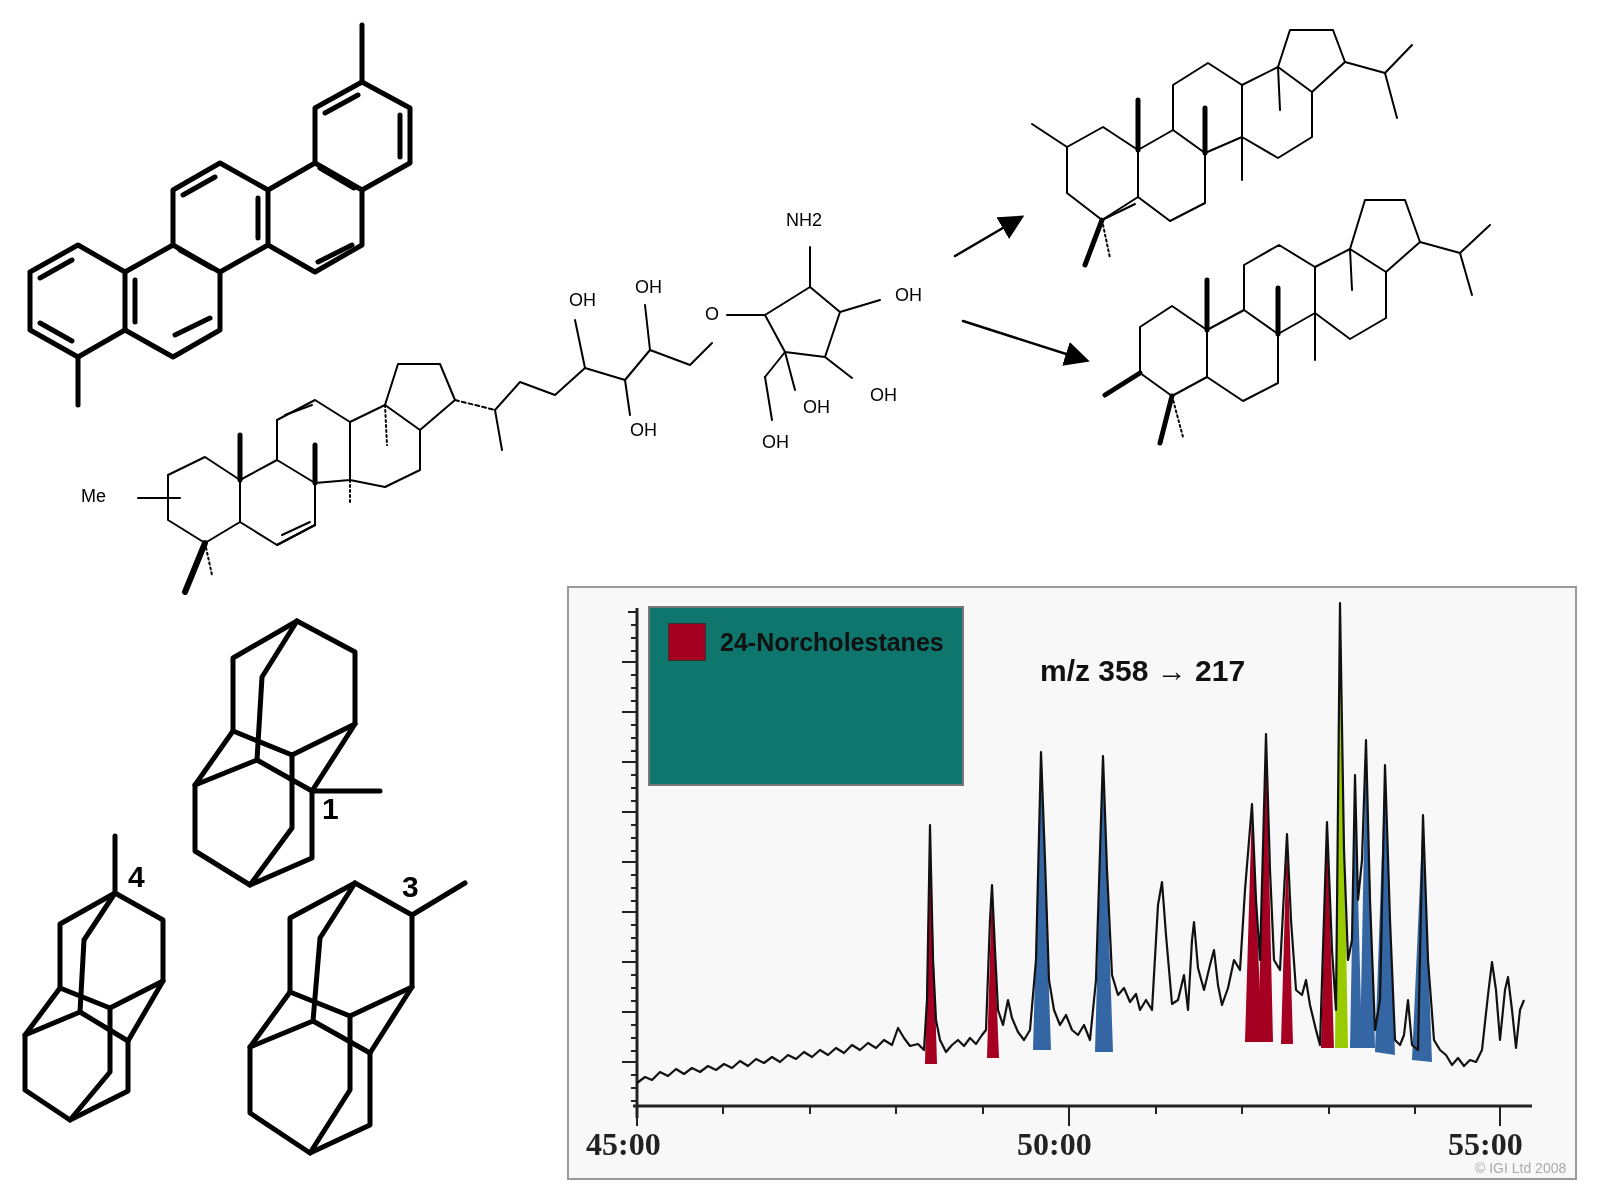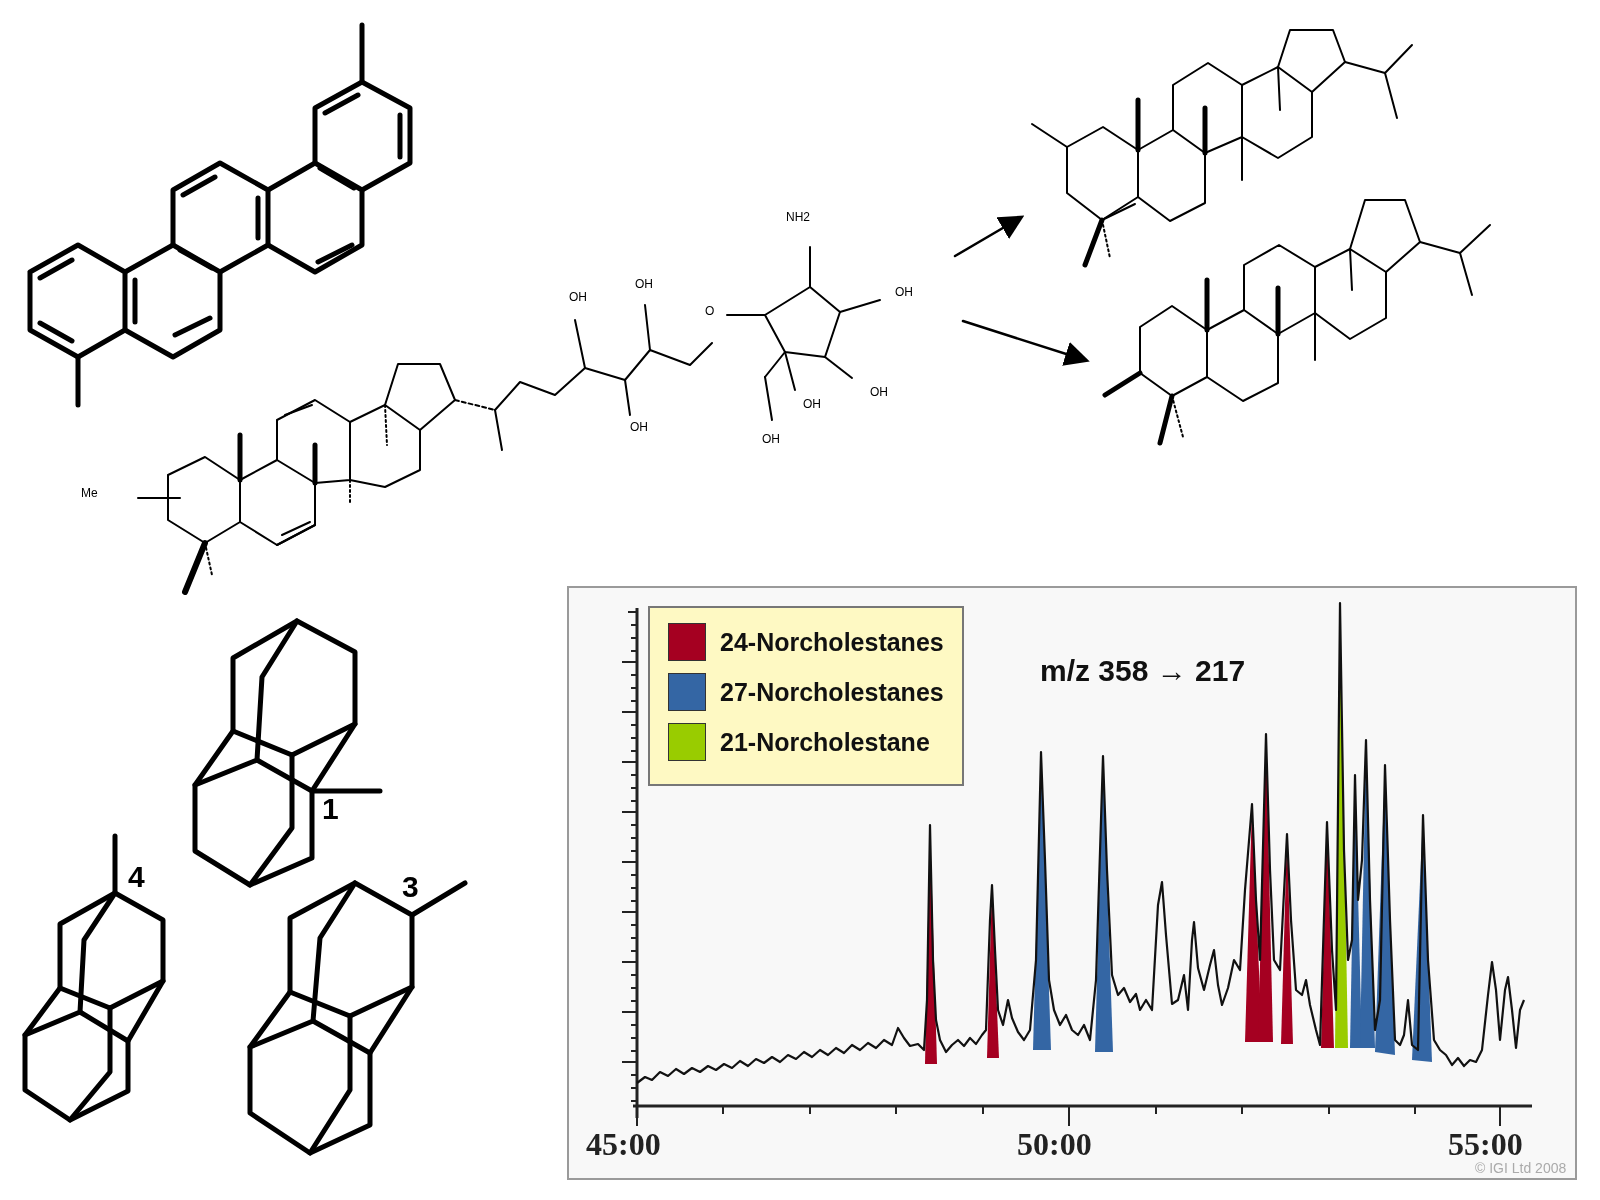--- a/index.html
+++ b/index.html
@@ -2,24 +2,24 @@
 <html><head>
 <meta charset="utf-8">
 <style>
   html, body { margin:0; padding:0; background:#ffffff; }
   body { width:1600px; height:1200px; position:relative; overflow:hidden; font-family:"Liberation Sans", sans-serif; }
   svg { position:absolute; overflow:visible; }
   .mol line, .mol polyline, .mol polygon { stroke:#000; fill:none; stroke-linecap:round; stroke-linejoin:round; }
   .thick line, .thick polyline, .thick polygon { stroke-width:5; }
   .thin line, .thin polyline, .thin polygon { stroke-width:2; }
   .lbl { position:absolute; font-family:"Liberation Sans", sans-serif; color:#000; white-space:nowrap; }
-  .lbl.sm { font-size:12px; }
+  .lbl.sm { font-size:18px; }
   .lbl.num { font-size:30px; font-weight:bold; }
   #chart-panel { position:absolute; left:567px; top:586px; width:1010px; height:594px; background:#f8f8f8; border:2px solid #9a9a9a; box-sizing:border-box; }
-  #legend { position:absolute; left:648px; top:606px; width:316px; height:180px; background:#fef9c3; border:2px solid #777; box-sizing:border-box; }
+  #legend { position:absolute; left:648px; top:606px; width:316px; height:180px; background:#0f766e; border:2px solid #777; box-sizing:border-box; }
   .leg-item { position:absolute; left:18px; height:40px; display:flex; align-items:center; }
   .leg-swatch { width:38px; height:38px; border:1px solid #333; box-sizing:border-box; margin-right:14px; }
   .leg-text { font-size:25px; font-weight:bold; color:#111; }
   #chart-title { position:absolute; left:1040px; top:614px; font-size:30px; font-weight:bold; color:#111;margin-top:40px; }
   .xtick-lbl { position:absolute; top:1126px; font-family:Liberation Serif, serif; font-size:32px; font-weight:bold; color:#222; }
   #copyright { position:absolute; left:1475px; top:1160px; font-size:14px; color:#aaa; }
 </style>
 </head>
 <body>
 
@@ -251,28 +251,20 @@
   </g>
 
   <polyline fill="none" stroke="#111" stroke-width="2.2" stroke-linejoin="round" points="637,1083 645,1077 652,1080 660,1072 668,1076 676,1069 684,1074 692,1068 700,1072 708,1066 716,1070 724,1064 732,1068 740,1061 748,1066 756,1059 764,1063 772,1057 780,1062 788,1055 796,1059 804,1052 812,1057 820,1050 828,1055 836,1048 844,1053 852,1045 860,1050 868,1043 876,1048 884,1040 892,1045 898,1028 904,1038 910,1046 918,1044 924,1050 927,1000 930,825 933,960 936,1020 940,1040 946,1052 952,1045 958,1040 964,1046 970,1038 976,1044 982,1035 986,1030 990,920 992,885 995,950 998,1010 1003,1025 1008,1000 1012,1018 1018,1032 1024,1040 1030,1030 1036,960 1041,752 1045,860 1049,980 1054,1010 1060,1025 1066,1015 1072,1030 1078,1035 1084,1025 1090,1040 1096,980 1103,756 1107,870 1112,975 1118,995 1124,988 1130,1002 1136,994 1140,1010 1146,1000 1152,1010 1158,905 1162,882 1166,935 1172,1004 1178,1000 1184,975 1188,1010 1192,940 1194,922 1198,968 1204,990 1210,965 1214,950 1218,985 1222,1005 1228,988 1234,960 1240,970 1245,890 1252,804 1256,900 1260,960 1266,734 1270,870 1274,960 1280,970 1287,834 1291,920 1296,990 1302,995 1306,980 1310,1005 1316,1030 1320,1045 1327,822 1332,950 1336,1010 1340,603 1344,850 1348,960 1352,940 1355,775 1358,900 1362,860 1366,740 1370,900 1375,1030 1380,1000 1385,765 1390,920 1395,1040 1400,1045 1404,1035 1408,1000 1412,1045 1418,1050 1423,815 1428,960 1434,1040 1440,1050 1446,1055 1452,1065 1458,1058 1464,1066 1470,1060 1476,1062 1482,1050 1488,995 1492,962 1496,990 1500,1040 1505,990 1508,977 1512,1010 1516,1048 1520,1010 1524,1000"></polyline>
 </svg>
 
 <div id="legend">
   <div class="leg-item" style="top:14px">
     <div class="leg-swatch" style="background:#a50021"></div>
     <span class="leg-text">24-Norcholestanes</span>
   </div>
-  <div class="leg-item" style="top:64px">
-    <div class="leg-swatch" style="background:#3466a4"></div>
-    <span class="leg-text">27-Norcholestanes</span>
-  </div>
-  <div class="leg-item" style="top:114px">
-    <div class="leg-swatch" style="background:#99cc00"></div>
-    <span class="leg-text">21-Norcholestane</span>
-  </div>
 </div>
 
 <div id="chart-title">m/z 358 → 217</div>
 
 <div class="xtick-lbl" style="left:586px">45:00</div>
 <div class="xtick-lbl" style="left:1017px">50:00</div>
 <div class="xtick-lbl" style="left:1448px">55:00</div>
 
 <div id="copyright">© IGI Ltd 2008</div>
 

